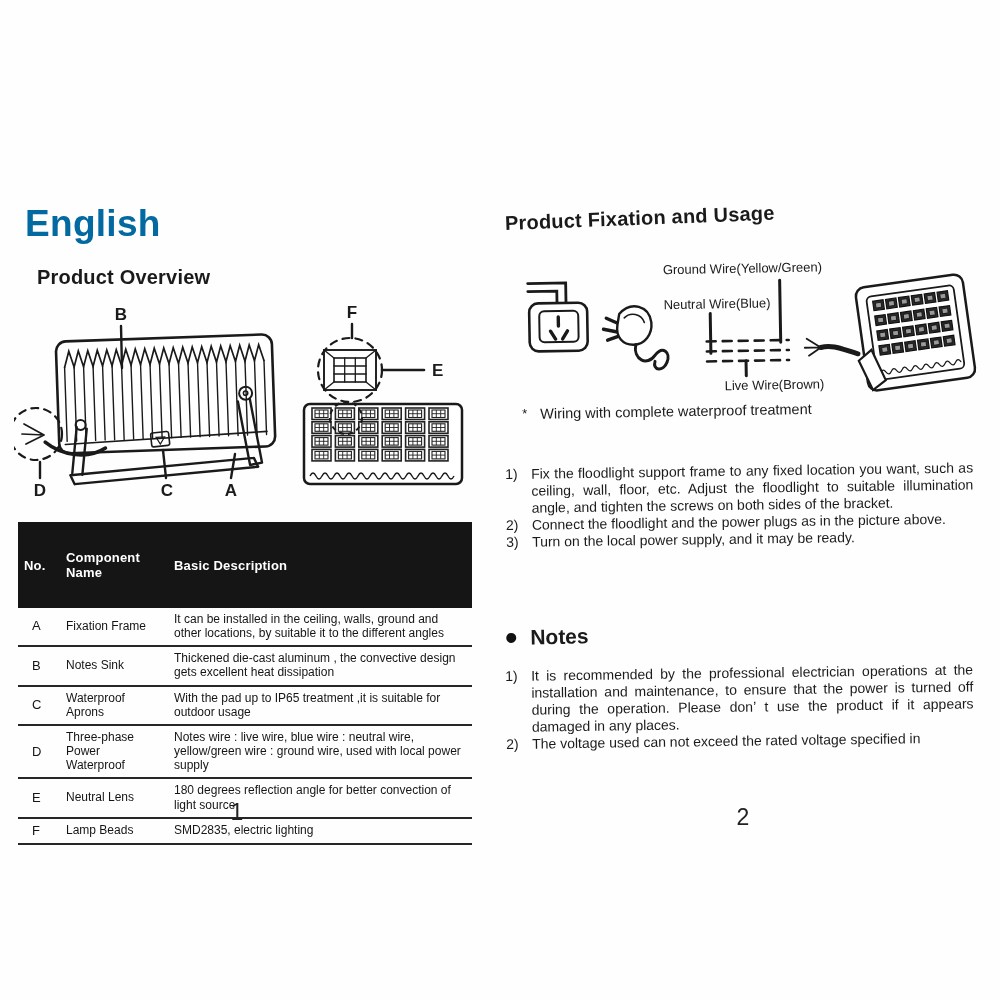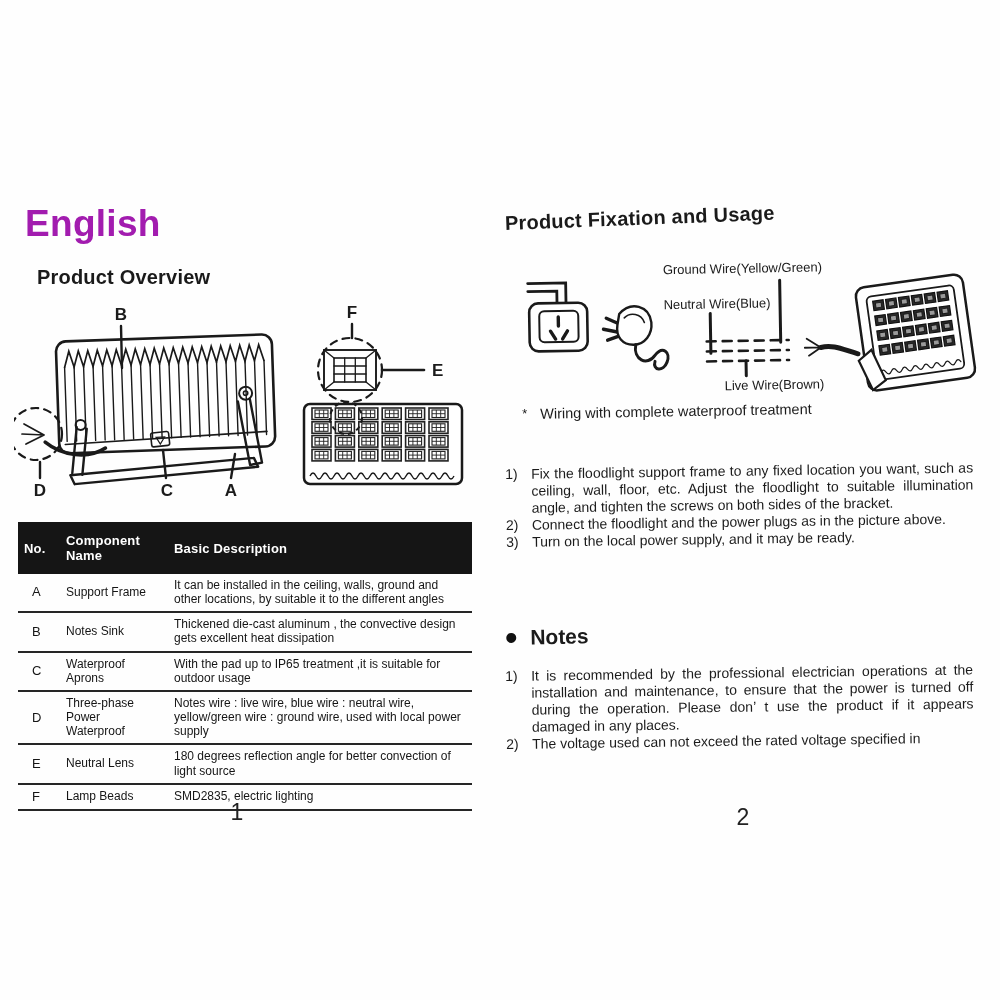--- a/index.html
+++ b/index.html
@@ -5,27 +5,27 @@
   * { margin:0; padding:0; box-sizing:border-box; }
   html,body { width:1000px; height:1000px; background:#ffffff; overflow:hidden;
               font-family:"Liberation Sans", sans-serif; color:#1b1b1b; }
   .sheet { position:relative; width:1000px; height:1000px; background:#fefefe; }
   .page { position:absolute; top:0; width:500px; height:1000px; }
   .page-left  { left:0; }
   .page-right { left:500px; }
 
   .abs { position:absolute; }
 
-  .doc-title { font-size:37px; font-weight:700; letter-spacing:.3px; color:#a21caf; }
+  .doc-title { font-size:37px; font-weight:700; letter-spacing:.3px; color:#0369a1; }
   .h2 { font-size:20px; font-weight:700; color:#1a1a1a; letter-spacing:.2px; }
 
   
   .ctable { border-collapse:collapse; width:454px; table-layout:fixed; }
   .ctable th { background:#151515; color:#fff; font-size:13px; font-weight:700;
-               text-align:left; padding:11px 6px; letter-spacing:.2px; }
+               text-align:left; padding:28px 6px; letter-spacing:.2px; }
   .ctable td { font-size:12px; line-height:1.18; padding:4px 6px 5px 6px;
                border-bottom:2px solid #262626; vertical-align:middle; color:#151515; }
   .ctable col.c-no   { width:42px; }
   .ctable col.c-name { width:108px; }
   .ctable col.c-desc { width:304px; }
   .ctable td.no { text-align:left; padding-left:14px; font-size:13px; }
 
   
   .r-head { transform:rotate(-2.2deg); transform-origin:0 50%; }
   .steps, .notes-list { width:468px; font-size:14px; line-height:17px;
@@ -161,21 +161,21 @@
       <thead>
         <tr>
           <th>No.</th>
           <th>Component Name</th>
           <th>Basic Description</th>
         </tr>
       </thead>
       <tbody>
         <tr>
           <td class="no">A</td>
-          <td>Support Frame</td>
+          <td>Fixation Frame</td>
           <td>It can be installed in the ceiling,  walls,  ground and other locations,  by suitable it to the different angles</td>
         </tr>
         <tr>
           <td class="no">B</td>
           <td>Notes Sink</td>
           <td>Thickened die-cast aluminum , the convective design gets excellent heat dissipation</td>
         </tr>
         <tr>
           <td class="no">C</td>
           <td>Waterproof Aprons</td>

